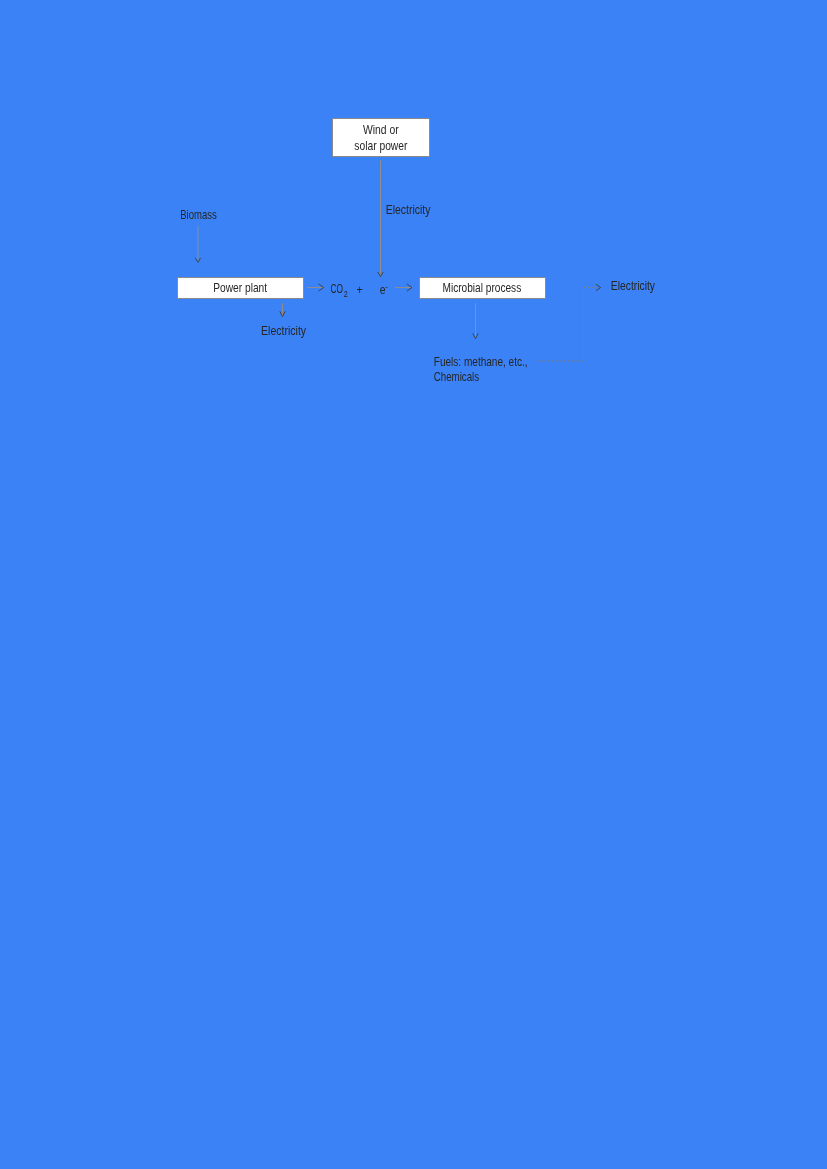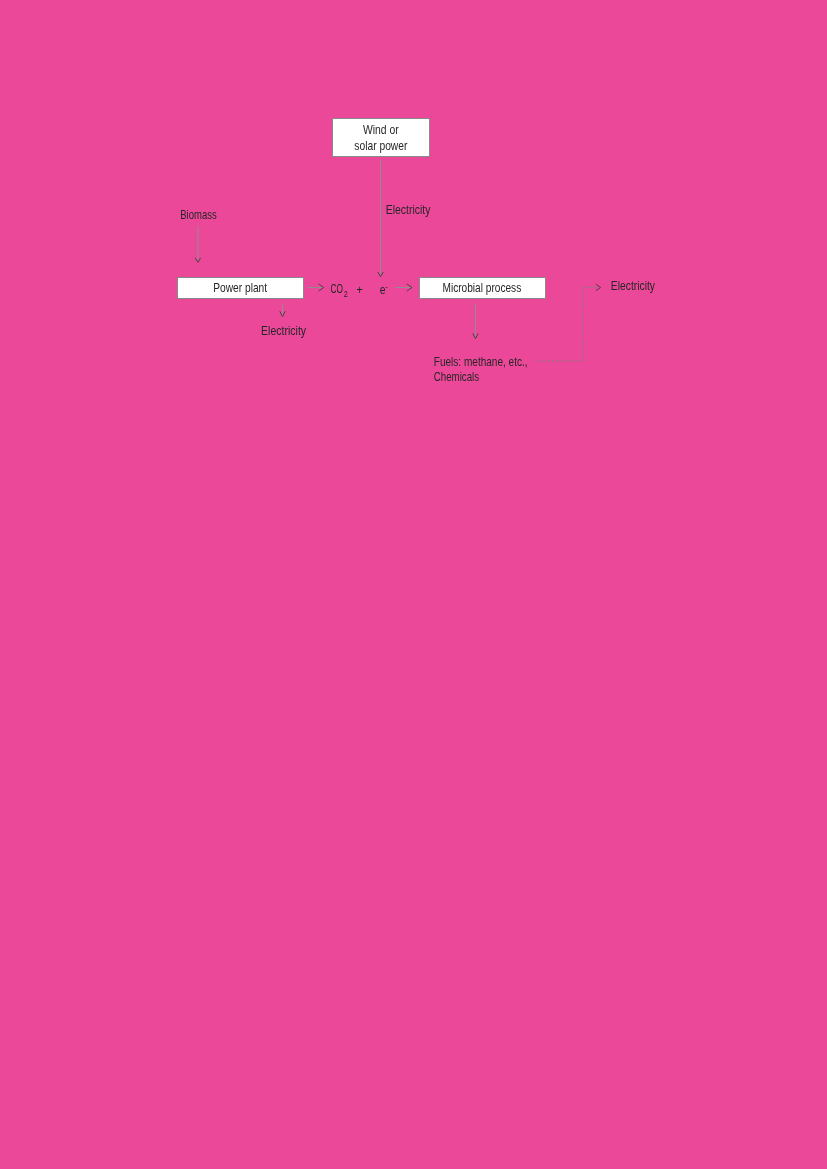--- a/index.html
+++ b/index.html
@@ -11,21 +11,21 @@
     width: 827px;
     height: 1169px;
     overflow: hidden;
     font-family: "Liberation Sans", sans-serif;
     color: #262626;
   }
   #diagram-root {
     position: relative;
     width: 827px;
     height: 1169px;
-    background: #ec4899;
+    background: #3b82f6;
   }
   svg.diagram {
     position: absolute;
     left: 0;
     top: 0;
     width: 827px;
     height: 1169px;
     display: block;
   }
   .node-box {

